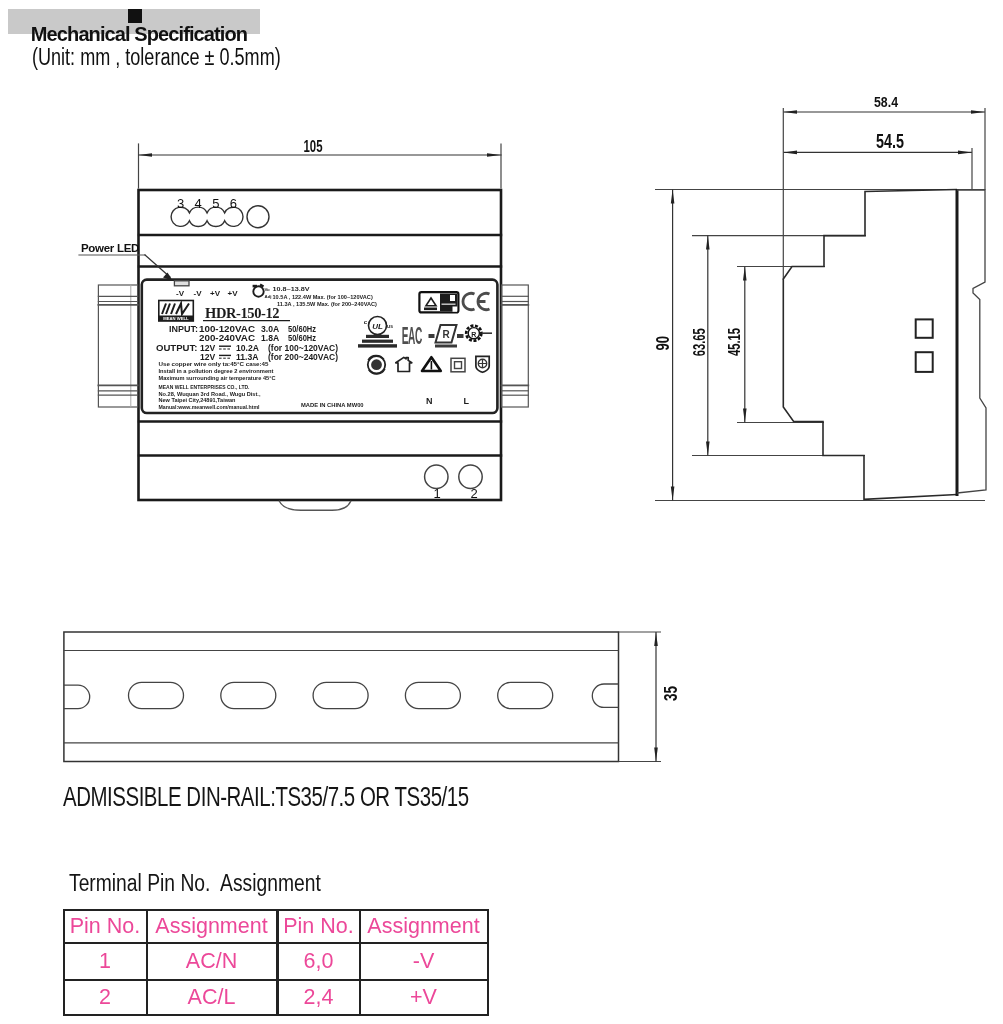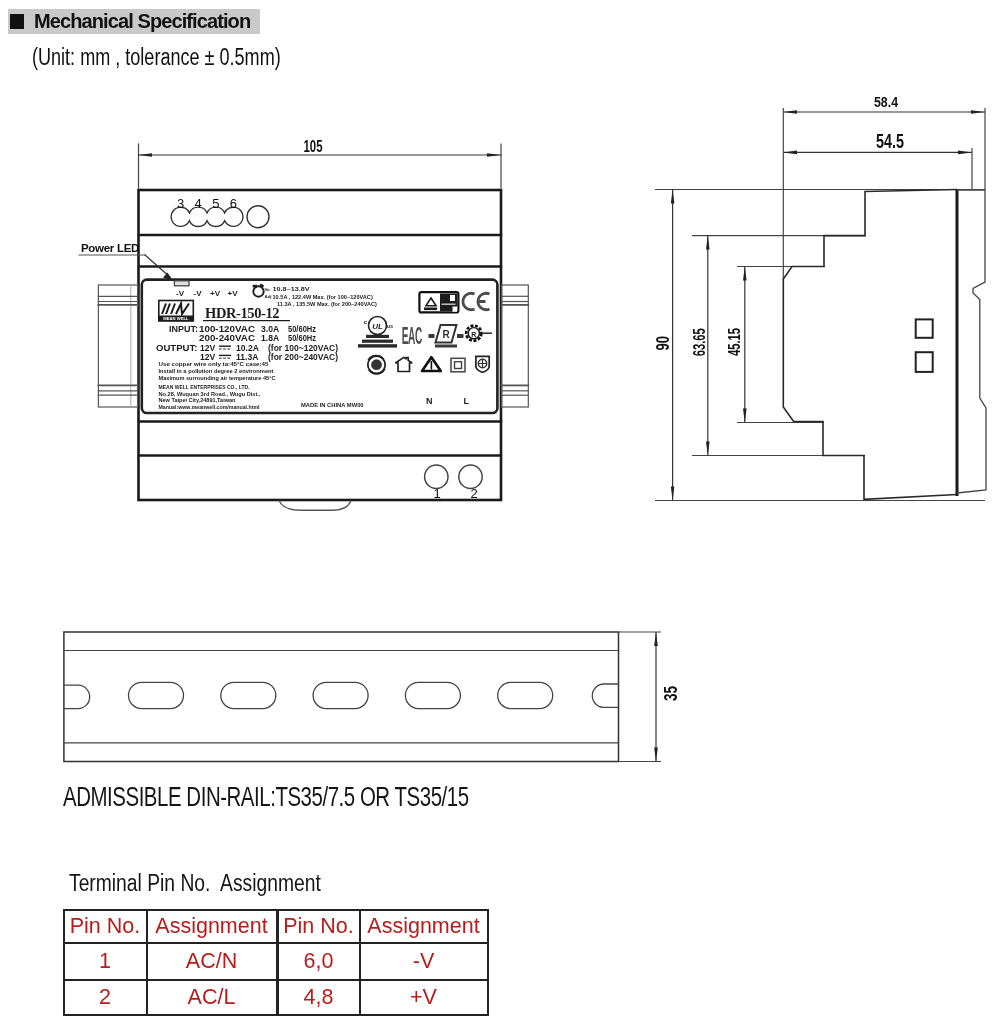--- a/index.html
+++ b/index.html
@@ -1,29 +1,29 @@
 <!DOCTYPE html>
 <html><head>
 <meta charset="utf-8">
 <style>
   html,body{margin:0;padding:0;background:#ffffff;}
   body{width:1003px;height:1024px;position:relative;overflow:hidden;
        font-family:"Liberation Sans",sans-serif;}
   .hdr{position:absolute;left:8px;top:9px;width:252px;height:25px;background:#c9c9c9;
-       display:flex;align-items:center;white-space:nowrap;}
+       display:flex;align-items:center;white-space:nowrap;flex-direction:column;}
   .hdr .sq{width:14px;height:15px;background:#111;margin-left:2px;flex:0 0 14px;}
   .hdr .t{font-weight:bold;font-size:20px;color:#111;margin-left:10px;letter-spacing:-0.9px;}
   .unit{position:absolute;left:32px;top:44px;font-size:23px;color:#111;
         transform:scaleX(0.785);transform-origin:0 0;white-space:nowrap;}
   .admis{position:absolute;left:63px;top:782px;font-size:27px;color:#151515;letter-spacing:-0.6px;
         transform:scaleX(0.757);transform-origin:0 0;white-space:nowrap;}
   .termhead{position:absolute;left:69px;top:870px;font-size:23px;color:#151515;
         transform:scaleX(0.838);transform-origin:0 0;white-space:nowrap;}
   table.pins{position:absolute;left:62.5px;top:909px;border-collapse:collapse;table-layout:fixed;}
-  table.pins td{border:2px solid #222;text-align:center;font-size:21.5px;color:#b91c1c;padding:0;}
+  table.pins td{border:2px solid #222;text-align:center;font-size:21.5px;color:#ec4899;padding:0;}
   svg{position:absolute;left:0;top:0;}
   svg text{font-family:"Liberation Sans",sans-serif;}
 </style>
 </head>
 <body>
 <div class="hdr">
     <div class="sq"></div>
     <div class="t">Mechanical Specification</div>
   </div>
 <div class="unit">(Unit: mm , tolerance ± 0.5mm)</div>
@@ -39,21 +39,21 @@
       </tr>
  <tr style="height:36.5px">
         <td>1</td>
         <td>AC/N</td>
         <td style="border-left-width:3.5px">6,0</td>
         <td>-V</td>
       </tr>
  <tr style="height:35px">
         <td>2</td>
         <td>AC/L</td>
-        <td style="border-left-width:3.5px">4,8</td>
+        <td style="border-left-width:3.5px">2,4</td>
         <td>+V</td>
       </tr>
 </tbody>
   </table>
 <svg width="1003" height="1024" viewBox="0 0 1003 1024">
 <g id="front" stroke-linecap="square">
 
   <line x1="138.5" y1="144" x2="138.5" y2="188" stroke="#444" stroke-width="1.2"></line>
   <line x1="501" y1="144" x2="501" y2="188" stroke="#444" stroke-width="1.2"></line>
   <line x1="139" y1="155" x2="501" y2="155" stroke="#333" stroke-width="1.2"></line>

